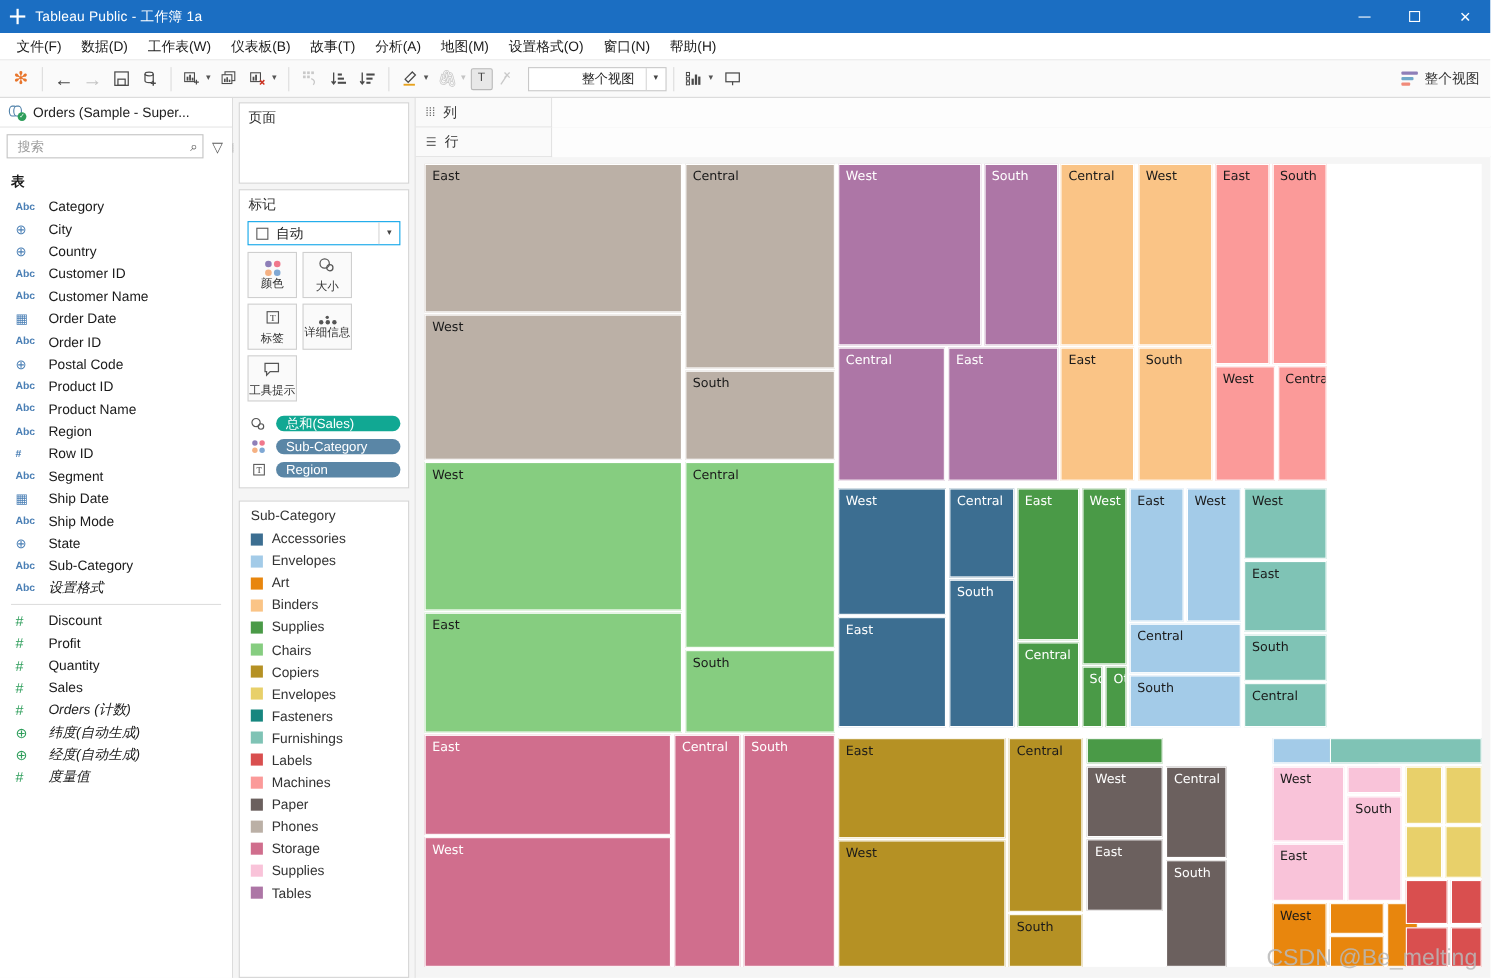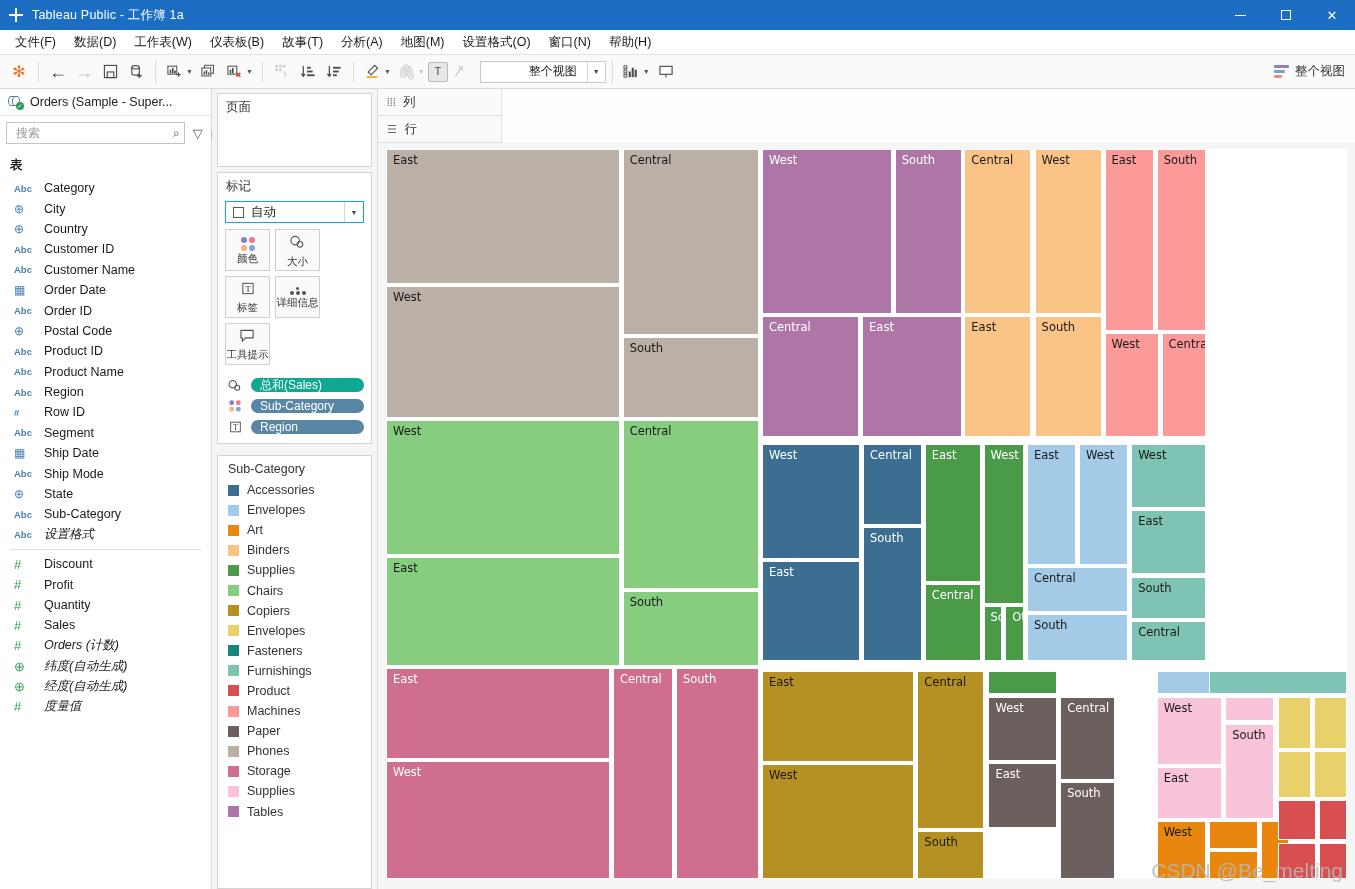--- a/index.html
+++ b/index.html
@@ -608,21 +608,21 @@
           <div class="leg-item">
             <span class="leg-sw" style="background: rgb(23, 134, 127);"></span>
             <span>Fasteners</span>
           </div>
           <div class="leg-item">
             <span class="leg-sw" style="background: rgb(127, 195, 181);"></span>
             <span>Furnishings</span>
           </div>
           <div class="leg-item">
             <span class="leg-sw" style="background: rgb(217, 79, 79);"></span>
-            <span>Product</span>
+            <span>Labels</span>
           </div>
           <div class="leg-item">
             <span class="leg-sw" style="background: rgb(251, 154, 153);"></span>
             <span>Machines</span>
           </div>
           <div class="leg-item">
             <span class="leg-sw" style="background: rgb(107, 96, 94);"></span>
             <span>Paper</span>
           </div>
           <div class="leg-item">

